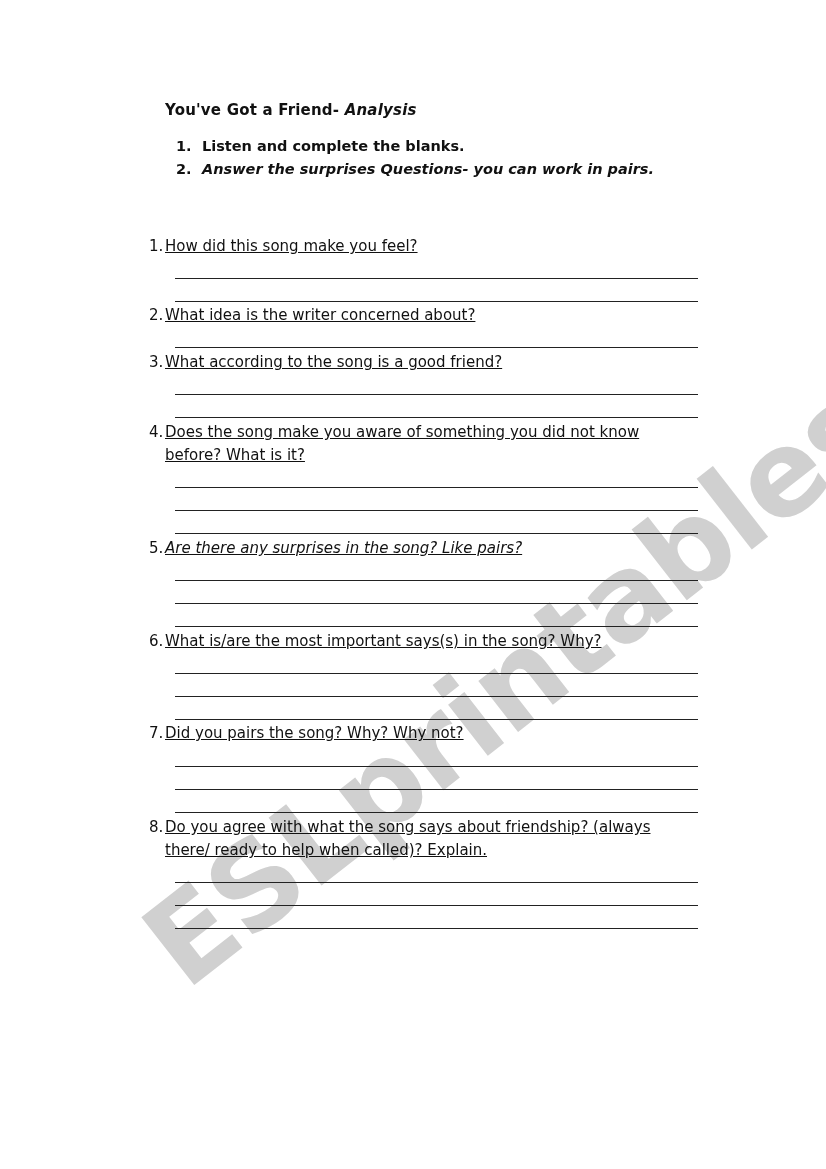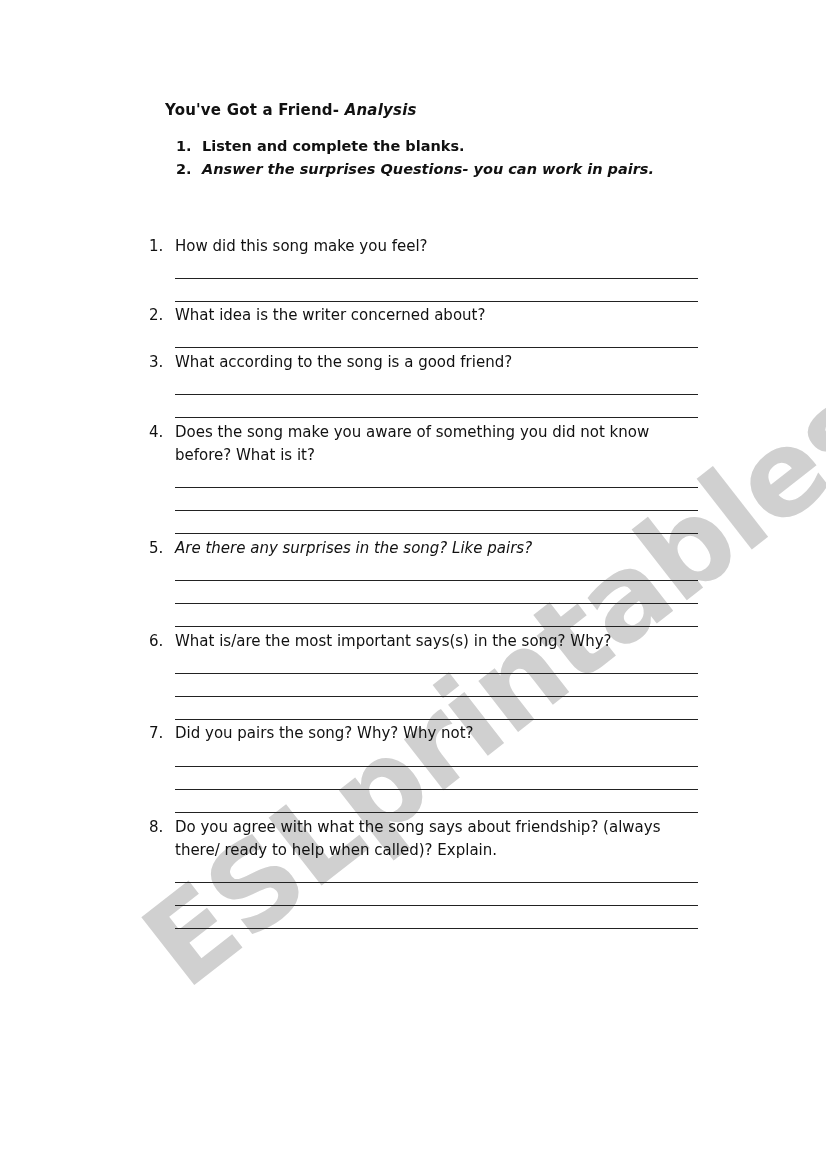--- a/index.html
+++ b/index.html
@@ -5,21 +5,21 @@
   html, body { margin:0; padding:0; }
   body { width:826px; height:1169px; background:#ffffff; position:relative; overflow:hidden;
          font-family:"DejaVu Sans", sans-serif; color:#111; }
   .title { position:absolute; left:125px; top:101px; font-size:15px; font-weight:bold; letter-spacing:0.2px;margin-left:40px; }
   .title .it { font-style:italic; }
   .inst { position:absolute; left:154px; font-size:14.5px; font-weight:bold;margin-left:22px; }
   .inst .num { display:inline-block; width:26px; }
   .inst .it { font-style:italic; }
   .q { position:absolute; left:149px; font-size:15px; line-height:23px; width:560px; }
   .q .num { position:absolute; left:0; top:0; }
-  .q .txt { display:block; margin-left:26px; }
+  .q .txt { display:block; margin-left:16px;text-decoration:underline; }
   .line { position:absolute; left:175px; width:523px; height:0; border-top:1px solid #222; }
   .wm { position:absolute; left:60px; top:520px; font-family:"DejaVu Sans", sans-serif; font-weight:bold;
         font-size:118px; color:#c8c8c8; transform:rotate(-38deg); transform-origin:left top;
         white-space:nowrap; z-index:0; opacity:0.85; letter-spacing:-2px; }
   .wm-wrap { position:absolute; left:0; top:0; width:826px; height:1169px; pointer-events:none; }
   .content { position:relative; z-index:1; }
 </style>
 </head>
 <body>
 

